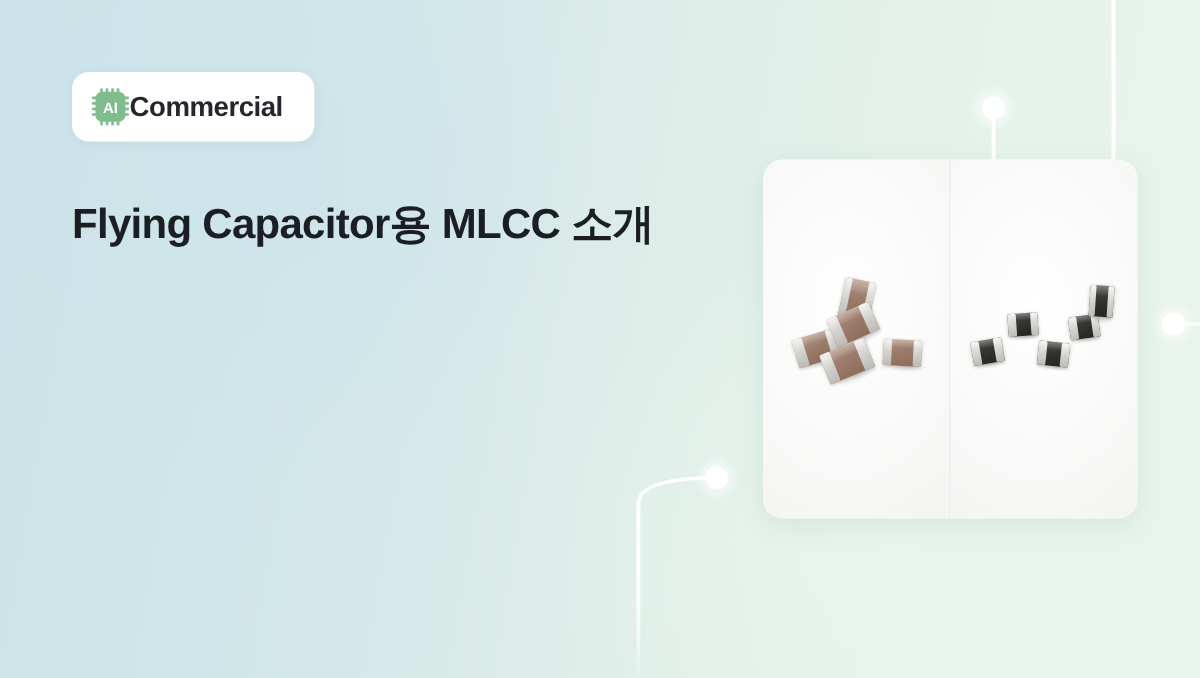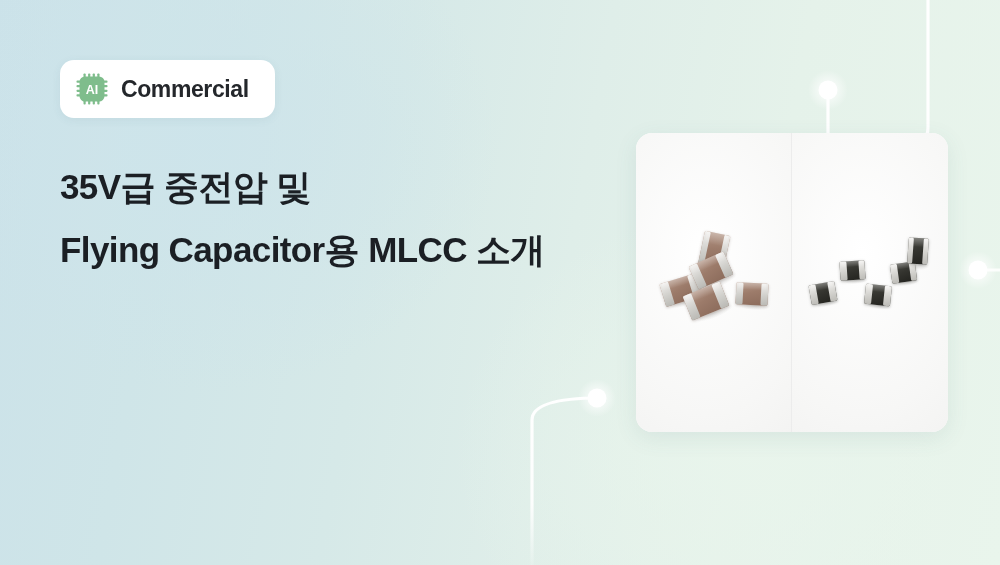--- a/index.html
+++ b/index.html
@@ -58,21 +58,21 @@
 
   
   .badge {
     position: absolute;
     left: 60px;
     top: 60px;
     height: 58px;
     padding: 0 26px 0 16px;
     display: flex;
     align-items: center;
-    gap: 13px;
+    gap: 0;
     background: #ffffff;
     border-radius: 14px;
     box-shadow: 0 2px 10px rgba(60,100,110,0.07);
   }
   .chip-icon {
     width: 32px;
     height: 32px;
     flex: 0 0 32px;
     display: block;
   }
@@ -253,21 +253,20 @@
       <rect x="27.5" y="21.3" width="4" height="2.2" rx="0.8"></rect>
 
       <rect x="3.5" y="3.5" width="25" height="25" rx="5.5"></rect>
     </g>
     <text x="16" y="21.4" text-anchor="middle" font-family="Liberation Sans, sans-serif" font-size="12.5" font-weight="bold" fill="#ffffff">AI</text>
   </svg>
   <span class="badge-label">Commercial</span>
 </div>
 
 <h1 class="title">
-  <div class="title-line">35V급 중전압 및</div>
   <div class="title-line">Flying Capacitor용 MLCC 소개</div>
 </h1>
 
 <div class="photo-card">
 
   <div class="photo-pane left">
     <div class="mlcc brown" style="left:26px; top:145px; width:38px; height:24px; transform:rotate(-17deg);">
       <div class="shadow"></div>
         <div class="body"></div>
       <div class="cap l"></div>

